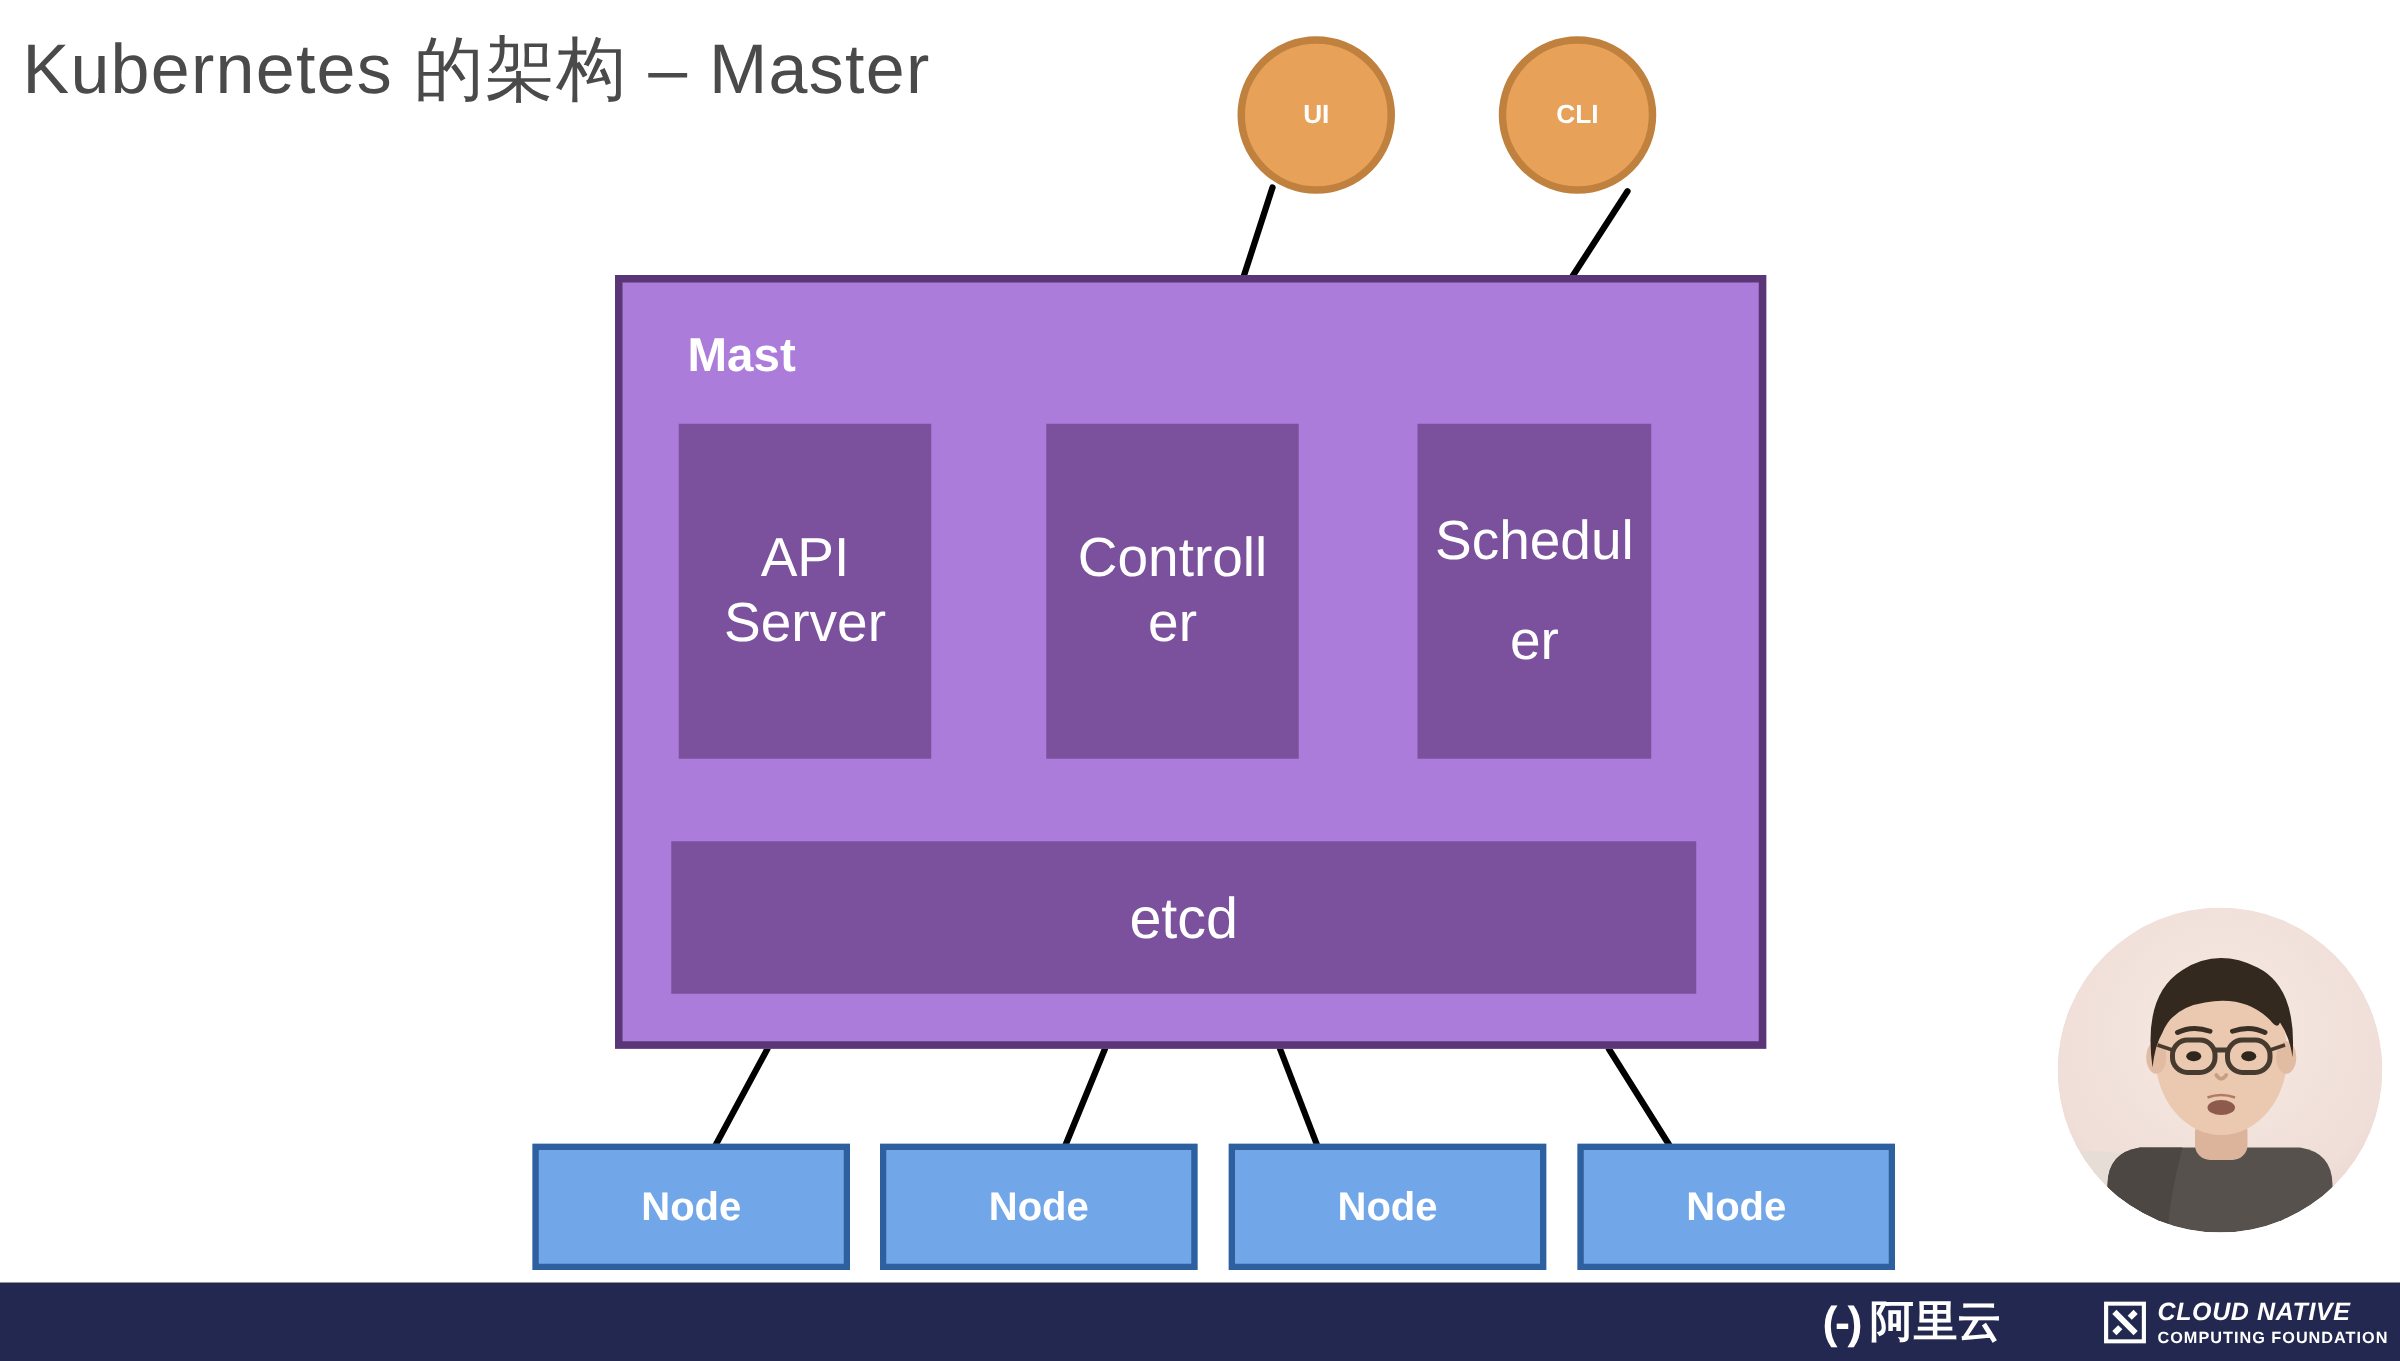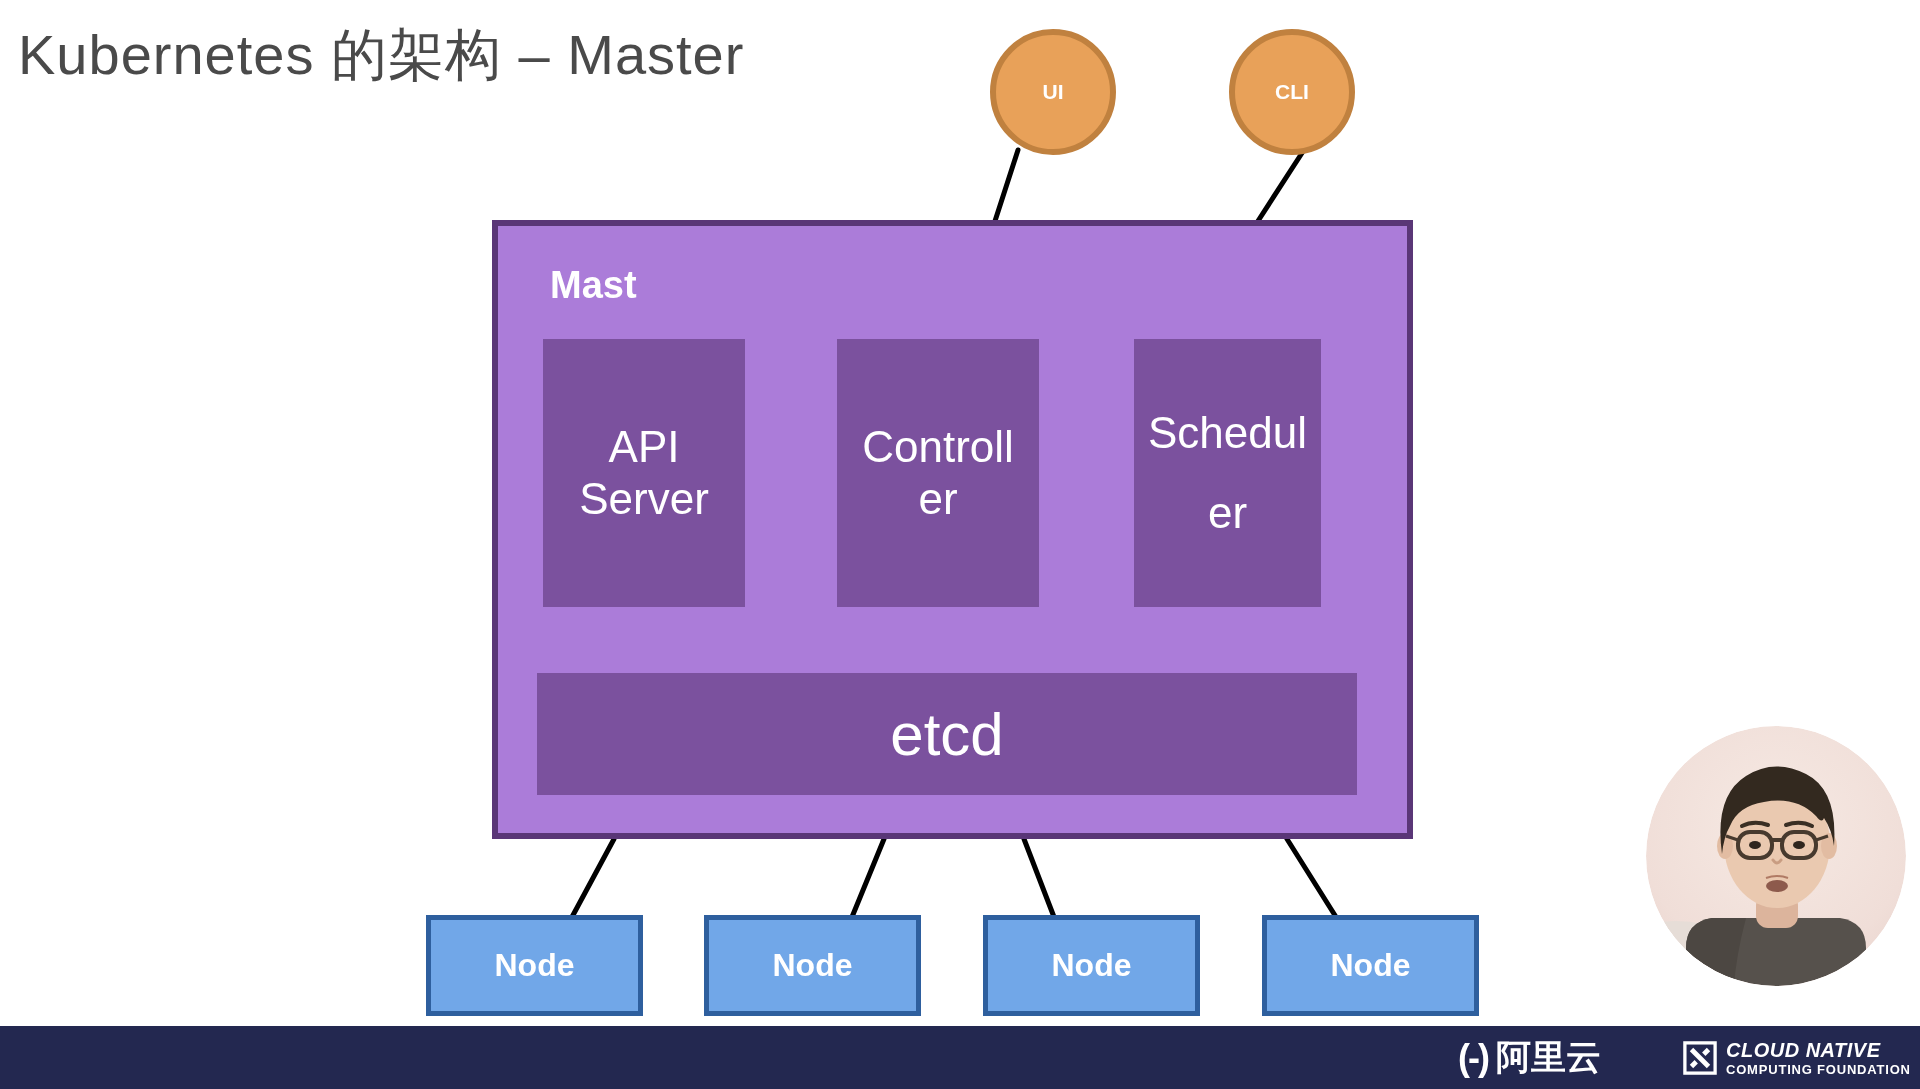--- a/index.html
+++ b/index.html
@@ -35,21 +35,21 @@
     background: #e8a159;
     border: 6px solid #c0813f;
     display: flex;
     align-items: center;
     justify-content: center;
     color: #ffffff;
     font-size: 21px;
     font-weight: bold;
   }
   .client-ui  { left: 990px;  top: 29px; }
-  .client-cli { left: 1229px; top: 29px; }
+  .client-cli { left: 1199px; top: 29px; }
   .master-box {
     position: absolute;
     left: 492px; top: 220px;
     width: 921px; height: 619px;
     background: #ab7cd9;
     border: 6px solid #5a3677;
   }
   .master-label {
     position: absolute;
     left: 52px; top: 38px;
@@ -76,26 +76,26 @@
   .component-scheduler { left: 636px; width: 187px; gap: 28px; }
   .etcd-bar {
     position: absolute;
     left: 39px; top: 447px;
     width: 820px; height: 122px;
     background: #7b519e;
     display: flex;
     align-items: center;
     justify-content: center;
     color: #ffffff;
-    font-size: 60px;
+    font-size: 46px;
   }
   .node-box {
     position: absolute;
     top: 915px;
-    width: 217px; height: 101px;
+    width: 254px; height: 101px;
     background: #71a7e8;
     border: 5px solid #2e5f9e;
     display: flex;
     align-items: center;
     justify-content: center;
     color: #ffffff;
     font-size: 32px;
     font-weight: bold;
   }
   .node-1 { left: 426px; }

